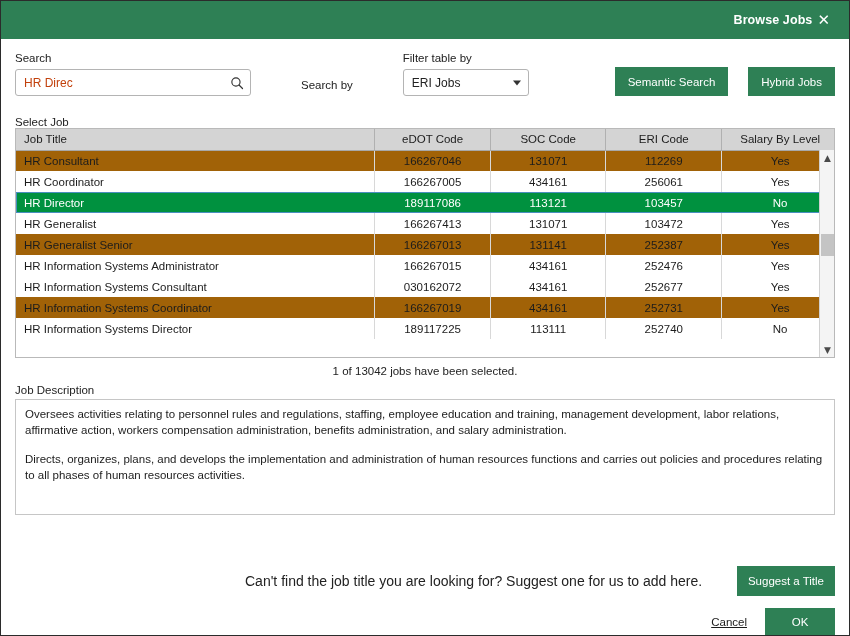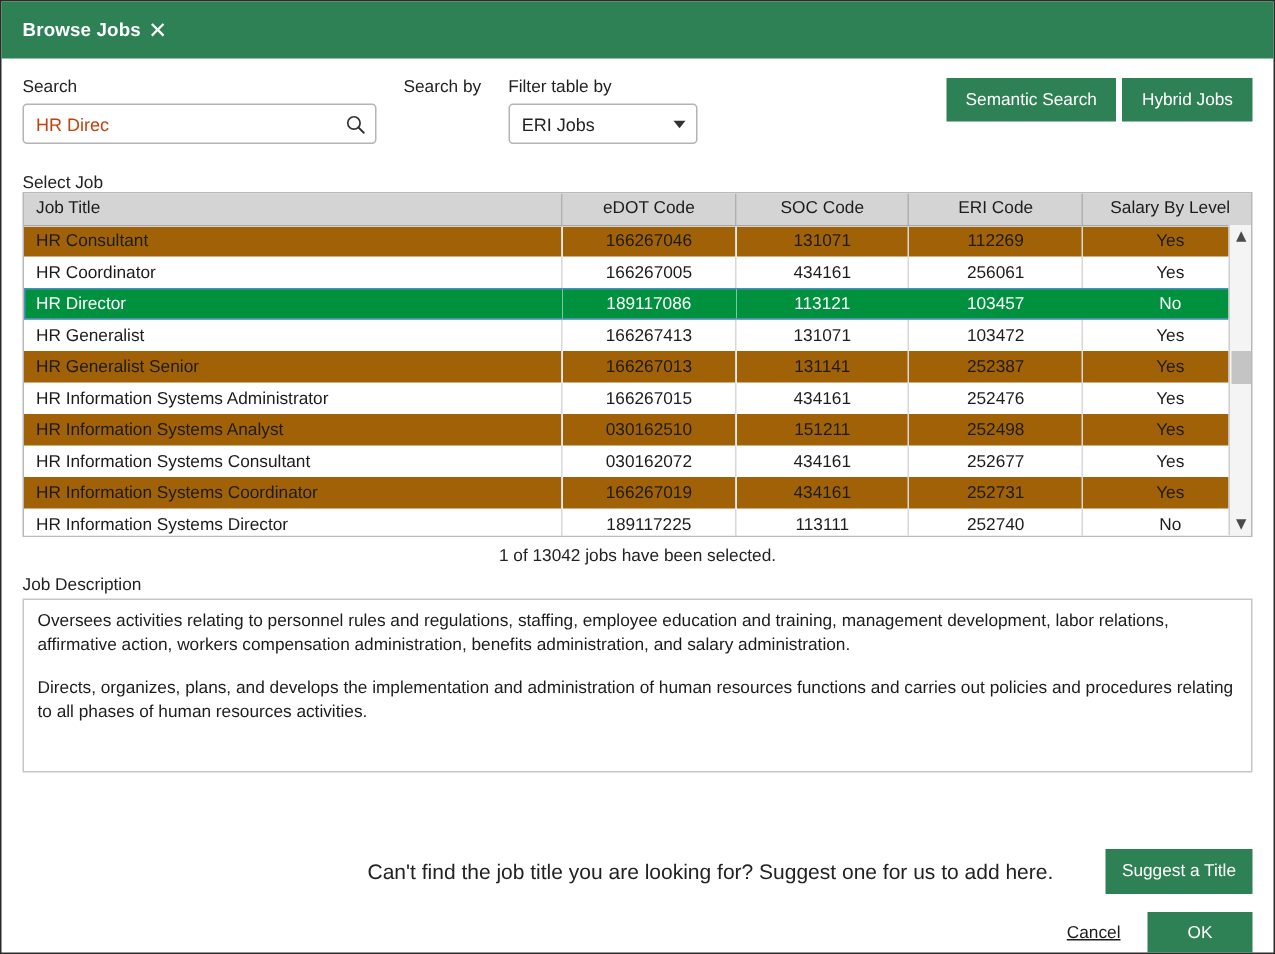--- a/index.html
+++ b/index.html
@@ -18,21 +18,21 @@
     display: flex;
     flex-direction: column;
   }
 
   
   #titlebar {
     height: 38px;
     background: #2e8055;
     display: flex;
     align-items: center;
-    justify-content: flex-start;
+    justify-content: flex-end;
     padding: 0 14px 0 14px;
     flex: 0 0 auto;
   }
   #titlebar .title {
     color: #ffffff;
     font-size: 12.5px;
     font-weight: bold;
     letter-spacing: .1px;
   }
   #close-btn {
@@ -48,21 +48,23 @@
   
   #body {
     flex: 1 1 auto;
     padding: 0 14px;
     position: relative;
   }
 
   
   .controls {
     display: flex;
+    align-items: flex-end;
     padding-top: 13px;
+    gap: 16px;
   }
   .field { display: flex; flex-direction: column; }
   .field-label {
     font-size: 11.5px;
     color: #222;
     margin-bottom: 5px;
     font-weight: normal;
   }
   .input-wrap {
     position: relative;
@@ -372,27 +374,20 @@
               <td>252387</td>
               <td>Yes</td>
             </tr>
             <tr class="even">
               <td>HR Information Systems Administrator</td>
               <td>166267015</td>
               <td>434161</td>
               <td>252476</td>
               <td>Yes</td>
             </tr>
-            <tr class="odd">
-              <td>HR Information Systems Analyst</td>
-              <td>030162510</td>
-              <td>151211</td>
-              <td>252498</td>
-              <td>Yes</td>
-            </tr>
             <tr class="even">
               <td>HR Information Systems Consultant</td>
               <td>030162072</td>
               <td>434161</td>
               <td>252677</td>
               <td>Yes</td>
             </tr>
             <tr class="odd">
               <td>HR Information Systems Coordinator</td>
               <td>166267019</td>

